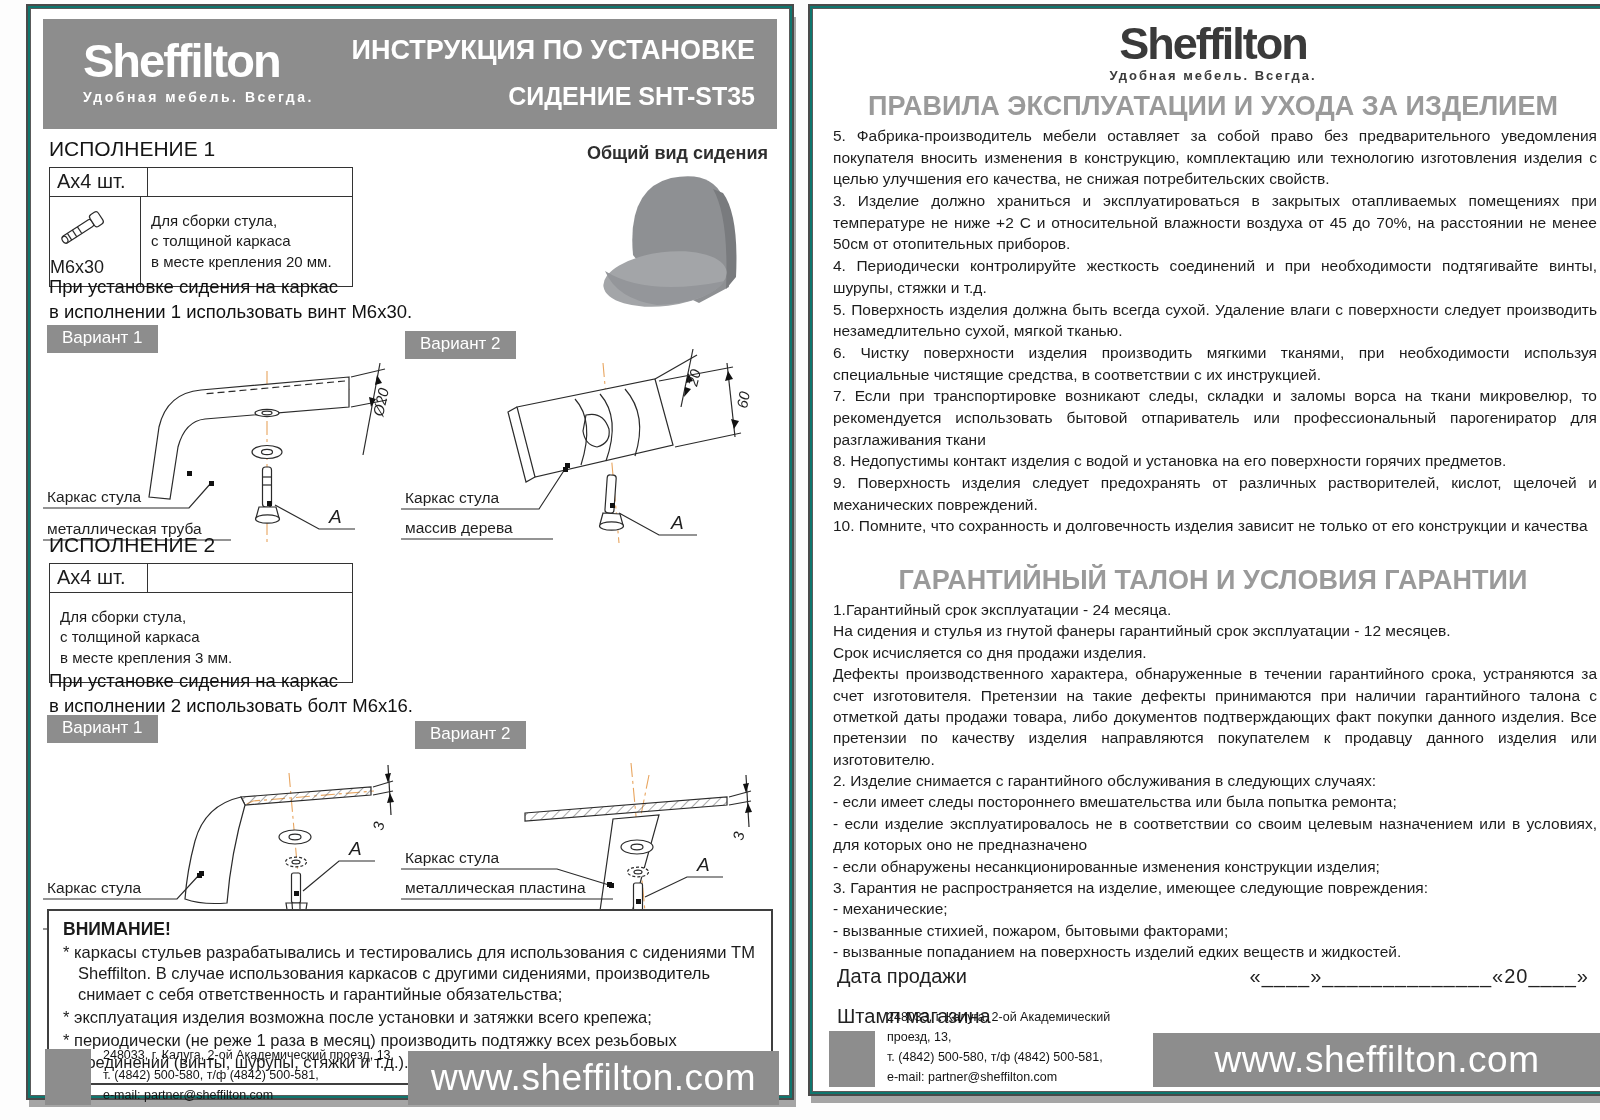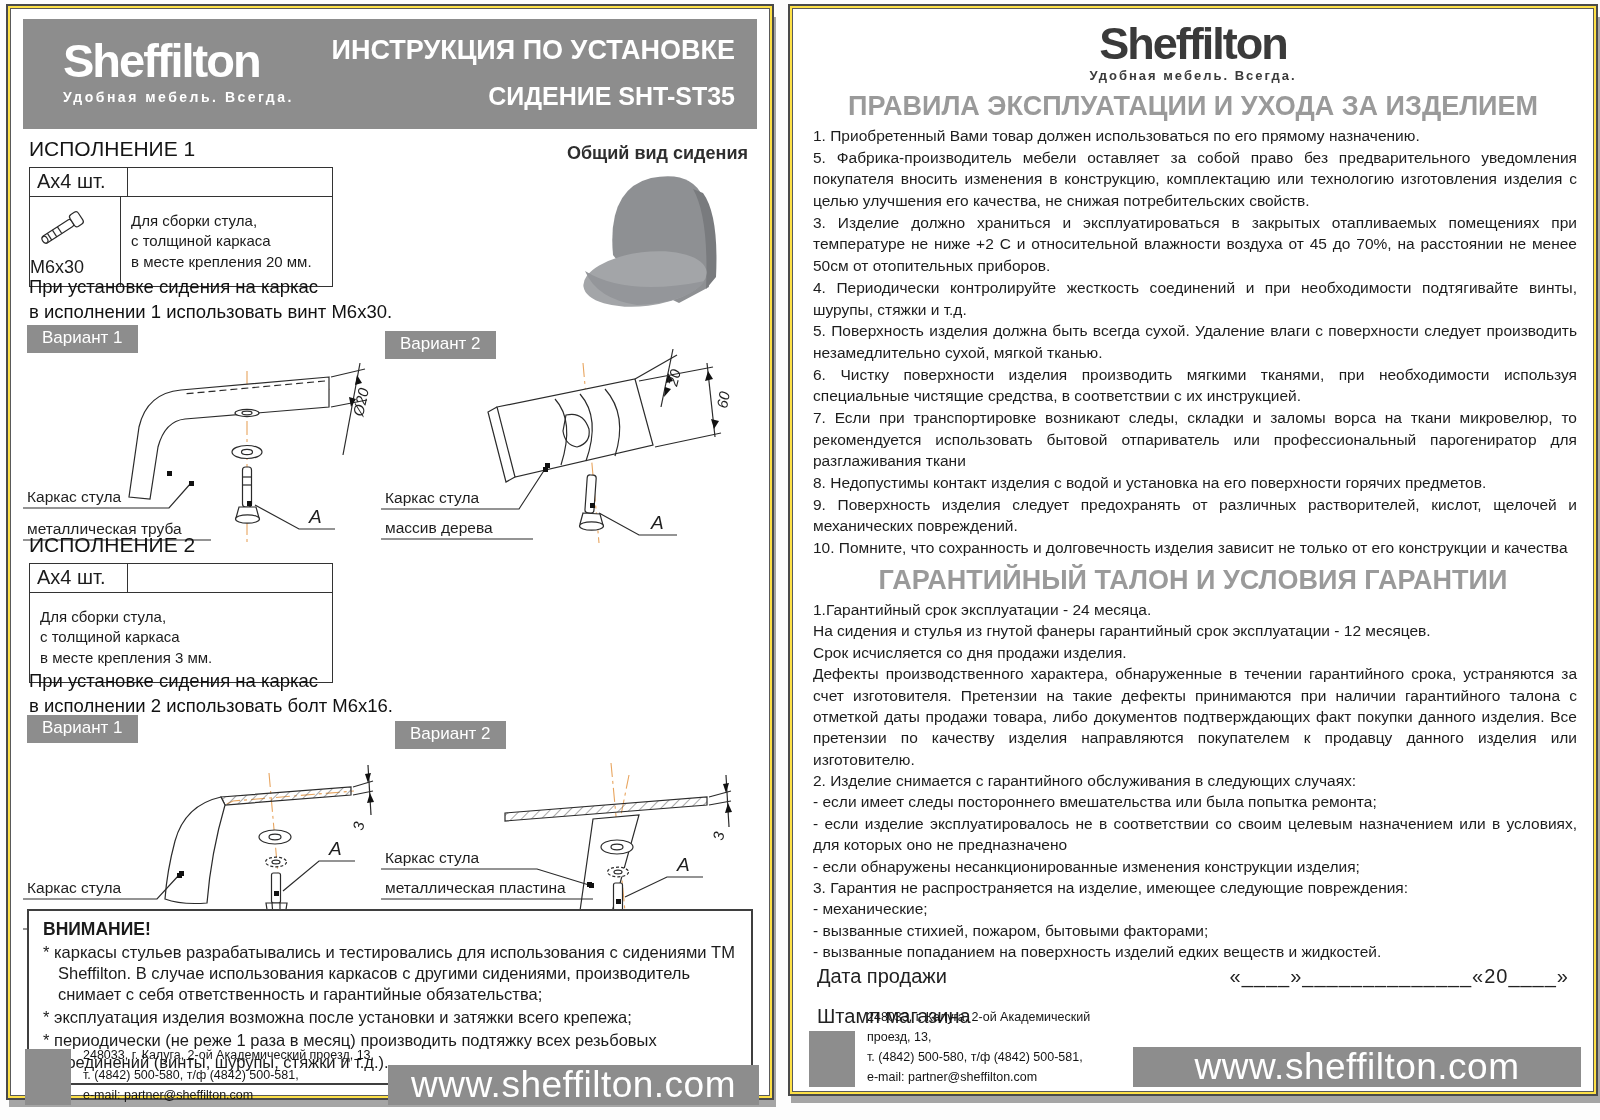--- a/index.html
+++ b/index.html
@@ -2,22 +2,22 @@
 <html><head>
 <meta charset="utf-8">
 <style>
   html,body { margin:0; padding:0; }
   body {
     width:1600px; height:1120px; position:relative;
     background:#fdfdfd; overflow:hidden;
     font-family:"Liberation Sans", sans-serif; color:#1b1b1b;
     -webkit-font-smoothing:antialiased;
   }
-  .page { position:absolute; background:#fde047; border:2px solid #4a4a4a;
-          box-shadow:0 10px 0 -3px #a5a5a5, 5px 10px 0 -3px #a5a5a5; }
+  .page { position:absolute; background:#0f766e; border:2px solid #4a4a4a;
+          box-shadow:0 10px 0 -3px #a5a5a5, 5px 10px 0 -3px #a5a5a5;margin-left:20px; }
   .page-inner { position:absolute; inset:2px; border:1px solid #5a5a5a; background:#fff; }
   #page-left  { left:6px;  top:4px; width:764px; height:1092px; }
   #page-right { left:788px; top:4px; width:806px; height:1088px; }
 
   
   .banner { position:absolute; left:12px; right:12px; top:10px; height:110px; background:#8d8d8d; }
   .logo-name  { font-weight:bold; letter-spacing:-2px; line-height:1; }
   .logo-tag   { font-weight:bold; }
   .banner .logo-block { position:absolute; left:40px; top:18px; color:#fff; }
   .banner .logo-name { font-size:47px; }
@@ -53,21 +53,21 @@
 
   .warning { position:absolute; left:16px; right:16px; top:900px; border:2px solid #3f3f3f;
              padding:8px 14px 10px; background:#fff; }
   .warning .w-title { font-weight:bold; font-size:17.5px; margin-bottom:2px; }
   .warning ul { list-style:none; margin:0; padding:0; }
   .warning li { font-size:16.5px; line-height:1.28; padding-left:15px; text-indent:-15px; margin-top:2px; }
 
   .footer { position:absolute; display:flex; align-items:flex-end; }
   .f-square { width:46px; height:56px; background:#8d8d8d; flex:0 0 auto; }
   .f-addr { font-size:12.5px; line-height:1.6; margin-left:12px; color:#141414; flex:0 0 auto; }
-  .f-url  { background:#8d8d8d; color:#fff; height:40px; flex:1; margin-left:14px;
+  .f-url  { background:#8d8d8d; color:#fff; height:54px; flex:1; margin-left:14px;
             display:flex; align-items:center; justify-content:center; font-size:37px; letter-spacing:0.5px; }
   #page-left  .footer { left:14px; right:10px; top:1040px; height:56px; }
   #page-right .footer { left:16px; right:12px; top:1022px; height:56px; }
   #page-right .f-addr { width:252px; }
 
   
   .r-logo { position:absolute; left:0; right:0; top:12px; text-align:center; color:#3a3a3a; }
   .r-logo .logo-name { font-size:45px; }
   .r-logo .logo-tag  { font-size:13px; letter-spacing:2px; margin-top:2px; }
   .r-heading { position:absolute; left:0; right:0; text-align:center; font-weight:bold;
@@ -331,21 +331,20 @@
  <div class="page-inner">
 
   <div class="r-logo">
     <div class="logo-name">Sheffilton</div>
     <div class="logo-tag">Удобная мебель. Всегда.</div>
   </div>
 
   <div class="r-heading" style="top:82px;">ПРАВИЛА ЭКСПЛУАТАЦИИ И УХОДА ЗА ИЗДЕЛИЕМ</div>
 
   <div class="r-text" style="top:116px;" id="rules-list">
-    <div class="line">1. Приобретенный Вами товар должен использоваться по его прямому назначению.</div>
     <div class="line">5. Фабрика-производитель мебели оставляет за собой право без предварительного уведомления покупателя вносить изменения в конструкцию, комплектацию или технологию изготовления изделия с целью улучшения его качества, не снижая потребительских свойств.</div>
     <div class="line">3. Изделие должно храниться и эксплуатироваться в закрытых отапливаемых помещениях при температуре не ниже +2 С и относительной влажности воздуха от 45 до 70%, на расстоянии не менее 50см от отопительных приборов.</div>
     <div class="line">4. Периодически контролируйте жесткость соединений и при необходимости подтягивайте винты, шурупы, стяжки и т.д.</div>
     <div class="line">5. Поверхность изделия должна быть всегда сухой. Удаление влаги с поверхности следует производить незамедлительно сухой, мягкой тканью.</div>
     <div class="line">6. Чистку поверхности изделия производить мягкими тканями, при необходимости используя специальные чистящие средства, в соответствии с их инструкцией.</div>
     <div class="line">7. Если при транспортировке возникают следы, складки  и заломы ворса на ткани микровелюр, то рекомендуется использовать бытовой отпариватель или профессиональный парогениратор для разглаживания ткани</div>
     <div class="line">8. Недопустимы контакт изделия с водой и установка на его поверхности горячих предметов.</div>
     <div class="line">9. Поверхность изделия следует  предохранять от различных растворителей, кислот, щелочей и механических повреждений.</div>
     <div class="line">10. Помните, что сохранность и долговечность изделия зависит не только от его конструкции и качества</div>
   </div>

